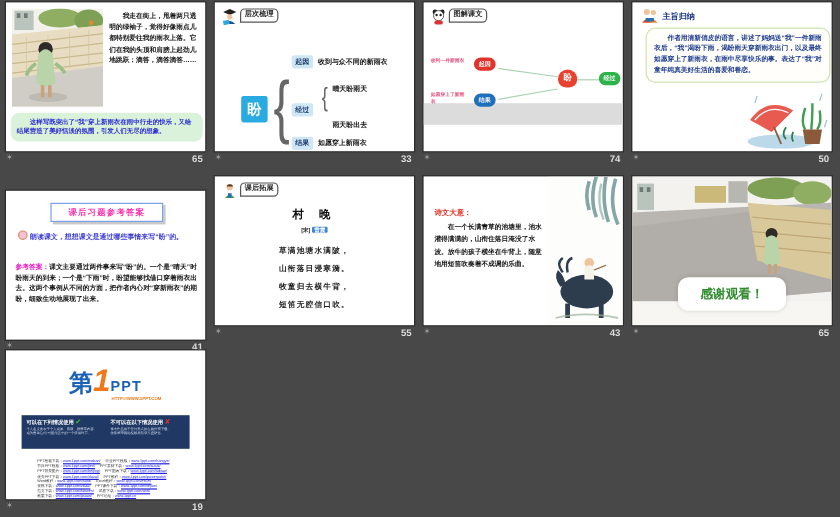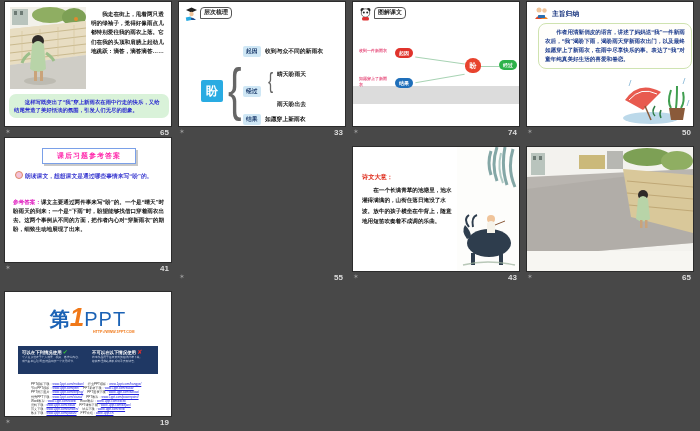--- a/index.html
+++ b/index.html
@@ -72,21 +72,21 @@
             color:#111;line-height:1.85;text-indent:2em;}
   .s43-art{position:absolute;right:0;top:0;width:62px;height:124px;}
   
   .s44-box{position:absolute;left:38px;top:84px;width:90px;height:28px;background:#fff;
            border-radius:9px;text-align:center;line-height:28px;font-size:10.5px;
            font-weight:bold;color:#2e8b2e;box-shadow:0 0 4px rgba(0,0,0,.15);}
   
   .s45-logo{position:absolute;left:0;top:10px;width:166px;text-align:center;line-height:30px;}
   .s45-c1{font-size:20px;font-weight:bold;color:#1b62b5;}
   .s45-c2{font-size:26px;font-weight:bold;font-style:italic;color:#f07818;}
-  .s45-c3{font-size:20px;font-weight:normal;color:#1b62b5;letter-spacing:1px;}
+  .s45-c3{font-size:12px;font-weight:bold;color:#1b62b5;letter-spacing:1px;}
   .s45-url{position:absolute;left:88px;top:38px;font-size:3.6px;color:#f07818;font-weight:bold;}
   .s45-banner{position:absolute;left:13px;top:54px;width:140px;height:28px;background:#1f3864;
               color:#fff;display:flex;}
   .s45-bcol{width:50%;padding:2px 4px;box-sizing:border-box;}
   .s45-btitle{font-size:4.4px;font-weight:bold;}
   .s45-ok{color:#35c135;font-size:6px;} .s45-no{color:#e03030;font-size:6px;}
   .s45-bullet{font-size:2.8px;color:#cfd8ea;line-height:1.5;}
   .s45-links{position:absolute;left:26px;top:90px;width:120px;font-size:3.1px;line-height:1.35;}
   .s45-links .lrow{white-space:nowrap;}
   .s45-links .lab{color:#333;}
@@ -198,35 +198,52 @@
       <path d="M50 14 Q46 26 50 32 M56 10 Q56 24 55 32 M62 16 Q64 26 60 32" stroke="#3f9e4f" stroke-width="2" fill="none"></path>
       <path d="M48 32 L64 32 L62 44 L50 44 Z" fill="#8a5a3a"></path>
       <path d="M34 30 Q30 36 34 40 M40 34 Q38 38 40 42" stroke="#2e7d46" stroke-width="1.5" fill="none"></path>
       <path d="M10 4 L8 10 M64 2 L62 8 M68 24 L66 30" stroke="#9cc4de" stroke-width="1"></path>
     </svg>
   </div>
   <span class="trans">✶</span>
   <span class="num">50</span>
 </div>
 
-<div class="cell" style="left:5px;top:138px;">
+<div class="cell" style="left:5px;top:159px;">
   <div class="thumb">
     <div class="s41-titlebox">课后习题参考答案</div>
     <div class="s41-q">
       <span class="s41-qicon"></span><span>朗读课文，想想课文是通过哪些事情来写“盼”的。</span>
     </div>
     <div class="s41-a">
       <span class="s41-alabel">参考答案：</span><span>课文主要通过两件事来写“盼”的。一个是“晴天”时盼雨天的到来；一个是“下雨”时，盼望能够找借口穿着雨衣出去。这两个事例从不同的方面，把作者内心对“穿新雨衣”的期盼，细致生动地展现了出来。</span>
     </div>
   </div>
   <span class="trans">✶</span>
   <span class="num">41</span>
 </div>
 
 <div class="cell" style="left:179px;top:147px;">
+  <div class="thumb">
+    <div class="badge">
+      <svg class="bicon" viewBox="0 0 13 14">
+        <circle cx="6.5" cy="4" r="2.6" fill="#f0c49a"></circle>
+        <path d="M4 2.5 Q6.5 0.5 9 2.5 L9 3.5 L4 3.5 Z" fill="#5a3a1a"></path>
+        <path d="M2.5 13 Q6.5 7.5 10.5 13 Z" fill="#3f9e4f"></path>
+        <rect x="5" y="9" width="3" height="4" fill="#2a6fb0"></rect>
+      </svg>
+      <span class="bbox">课后拓展</span>
+    </div>
+    <div class="s42-title">村 晚</div>
+    <div class="s42-author"><span>[宋] </span><b>雷震</b></div>
+    <div class="s42-line" style="top:58px;">草满池塘水满陂，</div>
+    <div class="s42-line" style="top:73px;">山衔落日浸寒漪。</div>
+    <div class="s42-line" style="top:88px;">牧童归去横牛背，</div>
+    <div class="s42-line" style="top:103px;">短笛无腔信口吹。</div>
+  </div>
   <span class="trans">✶</span>
   <span class="num">55</span>
 </div>
 
 <div class="cell" style="left:353px;top:147px;">
   <div class="thumb">
     <div class="s43-label">诗文大意：</div>
     <div class="s43-text">在一个长满青草的池塘里，池水灌得满满的，山衔住落日淹没了水波。放牛的孩子横坐在牛背上，随意地用短笛吹奏着不成调的乐曲。</div>
     <svg class="s43-art" viewBox="0 0 62 124">
       <rect width="62" height="124" fill="#fdfdfb"></rect>
@@ -261,20 +278,21 @@
       <polygon points="0,30 166,22 166,96 0,110" fill="#b9b5b0"></polygon>
       <polygon points="0,42 110,28 166,40 166,96 0,110" fill="#aaa6a0" opacity="0.5"></polygon>
       <polygon points="96,22 166,28 166,86 104,70" fill="#d9c89a"></polygon>
       <path d="M100 34 L166 40 M100 46 L166 52 M102 58 L166 64" stroke="#bfa876" stroke-width="1" fill="none"></path>
       <circle cx="116" cy="48" r="5" fill="#2e2a28"></circle>
       <path d="M111 52 Q116 46 121 52 L123 72 Q116 77 109 72 Z" fill="#b8d4a8"></path>
       <rect x="113" y="73" width="2.5" height="8" fill="#caa37a"></rect>
       <rect x="118" y="73" width="2.5" height="8" fill="#caa37a"></rect>
       <rect x="0" y="104" width="166" height="20" fill="#f7f6f2"></rect>
     </svg>
+    <div class="s44-box">感谢观看！</div>
   </div>
   <span class="trans">✶</span>
   <span class="num">65</span>
 </div>
 
 <div class="cell" style="left:5px;top:292px;">
   <div class="thumb">
     <div class="s45-logo">
       <span class="s45-c1">第</span><span class="s45-c2">1</span><span class="s45-c3">PPT</span>
     </div>

